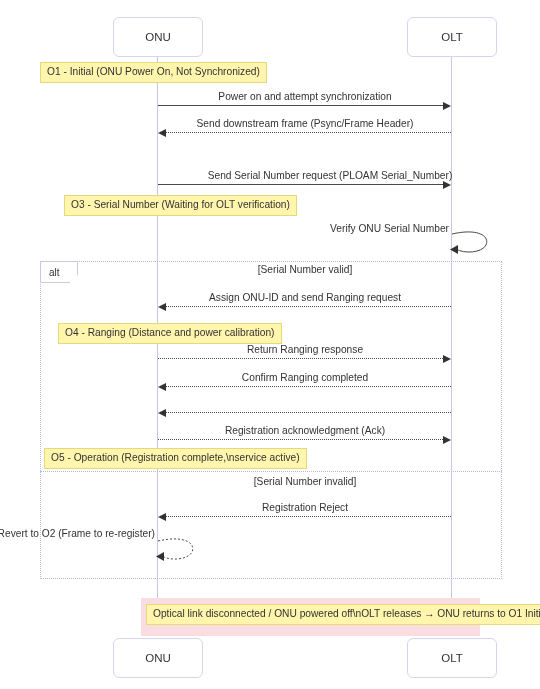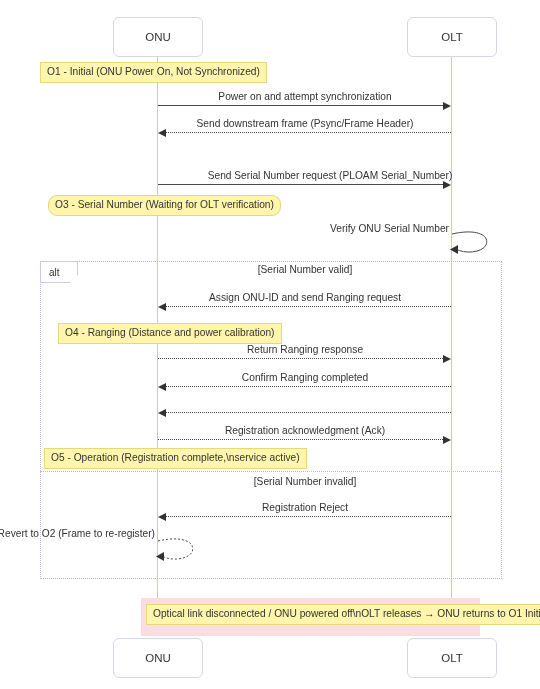--- a/index.html
+++ b/index.html
@@ -161,21 +161,21 @@
   </div>
 
 
   <div class="msg-label" style="left:318px; top:170px;margin-left:12px;">
     <span>Send Serial Number request (PLOAM Serial_Number)</span>
   </div>
   <div class="msg solid" style="left:158px; top:184px; width:285px;">
     <span class="arrowhead right"></span>
   </div>
 
-  <div class="note" style="left:48px; top:195px;border-radius:9px;">
+  <div class="note" style="left:64px; top:195px;">
     <span>O3 - Serial Number (Waiting for OLT verification)</span>
   </div>
 
   <div class="msg-label" style="left:449px; top:223px; transform:translateX(-100%);">
     <span>Verify ONU Serial Number</span>
   </div>
   <div class="selfloop" style="left:448px; top:230px; width:44px; height:26px;">
     <svg width="44" height="26" viewBox="0 0 44 26">
       <path d="M4,4 C30,-2 42,6 38,15 C34,23 16,24 8,19" fill="none" stroke="#4a4a4a" stroke-width="1"></path>
       <polygon points="10,15 2,19.5 10,24" fill="#333333"></polygon>

